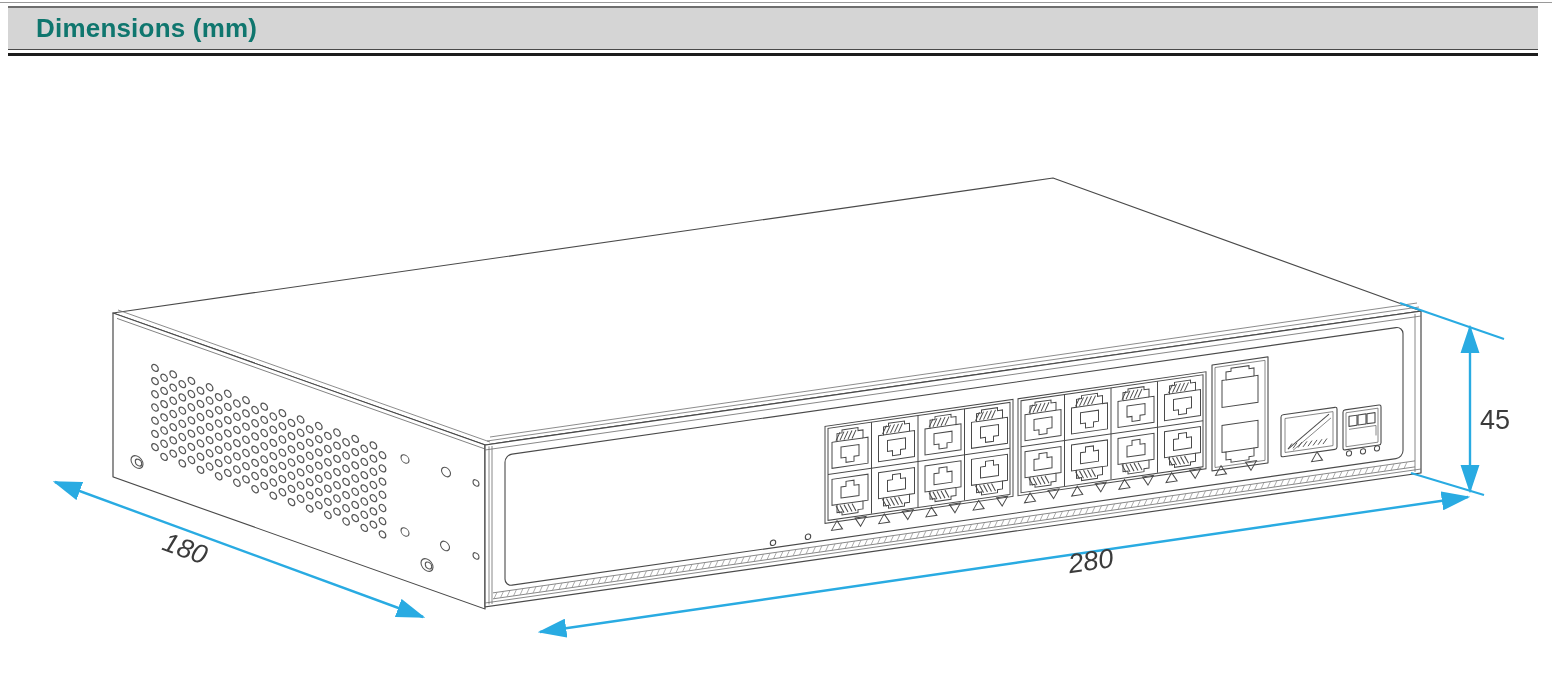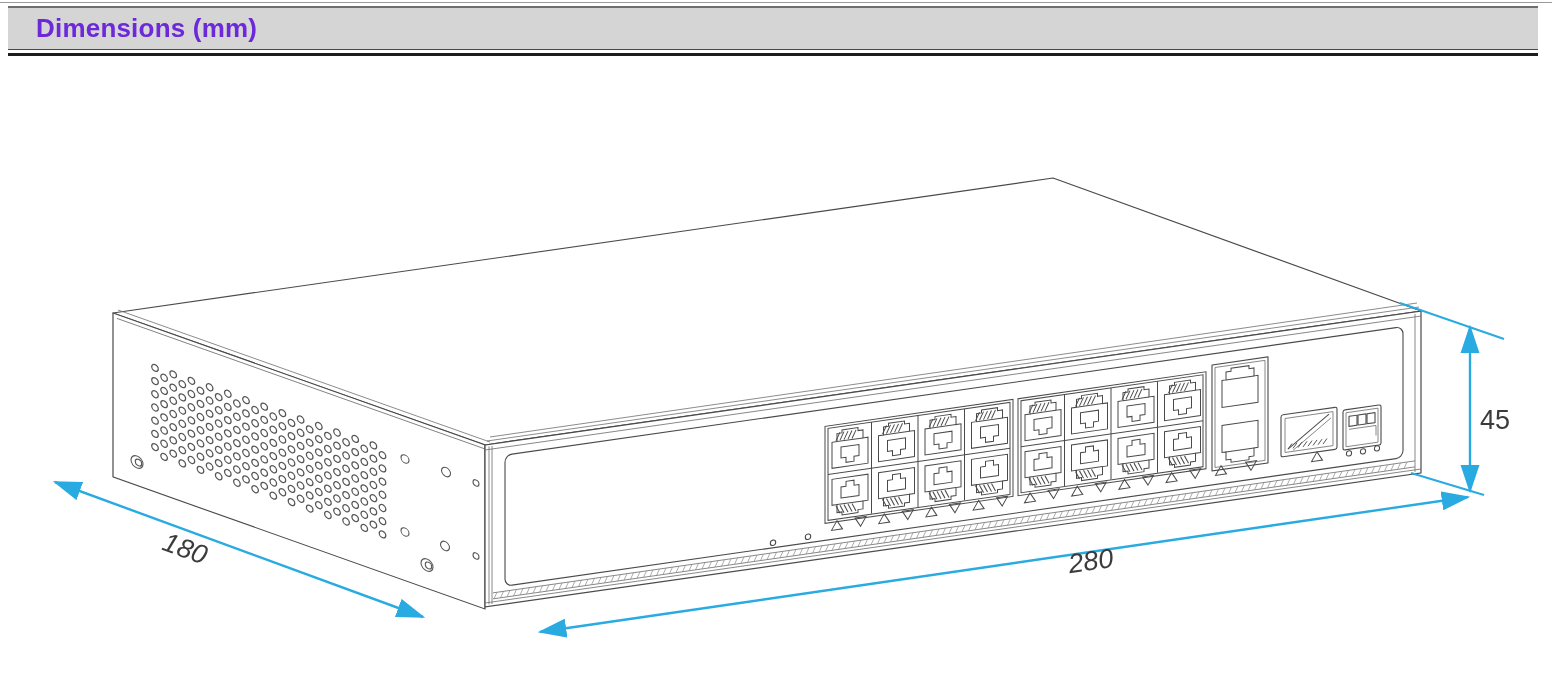--- a/index.html
+++ b/index.html
@@ -2,21 +2,21 @@
 <html><head>
 <meta charset="utf-8">
 <style>
   html,body{margin:0;padding:0;background:#fff;width:1552px;height:696px;overflow:hidden;
             font-family:"Liberation Sans","DejaVu Sans",sans-serif;}
   .stage{position:relative;width:1552px;height:696px;background:#fff;}
   .top-rule{position:absolute;left:0;top:2px;width:1552px;height:1px;background:#9a9a9a;}
   .title-bar{position:absolute;left:8px;top:6px;width:1530px;height:41px;background:#d5d5d5;
              border-top:2px solid #6e6e6e;border-bottom:1px solid #4a4a4a;
              display:flex;align-items:center;}
-  .title-bar span{font-size:26px;font-weight:bold;color:#6d28d9;padding-left:28px;letter-spacing:.2px;}
+  .title-bar span{font-size:26px;font-weight:bold;color:#0f766e;padding-left:28px;letter-spacing:.2px;}
   .title-rule{position:absolute;left:8px;top:53px;width:1530px;height:3px;background:#1d1d1d;}
   svg{position:absolute;left:0;top:0;}
   .face{fill:#ffffff;stroke:#4a4a4a;stroke-width:1.2;stroke-linejoin:round;}
   .ln{fill:none;stroke:#4a4a4a;stroke-width:1.1;stroke-linejoin:round;}
   .thin{fill:none;stroke:#6f6f6f;stroke-width:0.8;}
   #vents circle{fill:none;stroke:#555;stroke-width:1.25;}
   #side-holes circle{fill:none;stroke:#555;stroke-width:1.1;}
   #ports path,#ports line,#ports rect{stroke:#4a4a4a;stroke-width:1;fill:none;}
   #jackU path,#jackU line,#jackP path,#jackP line{stroke:#4a4a4a;stroke-width:1;}
   #tri-row path,#tri-row circle{fill:none;stroke:#4a4a4a;stroke-width:1;}

